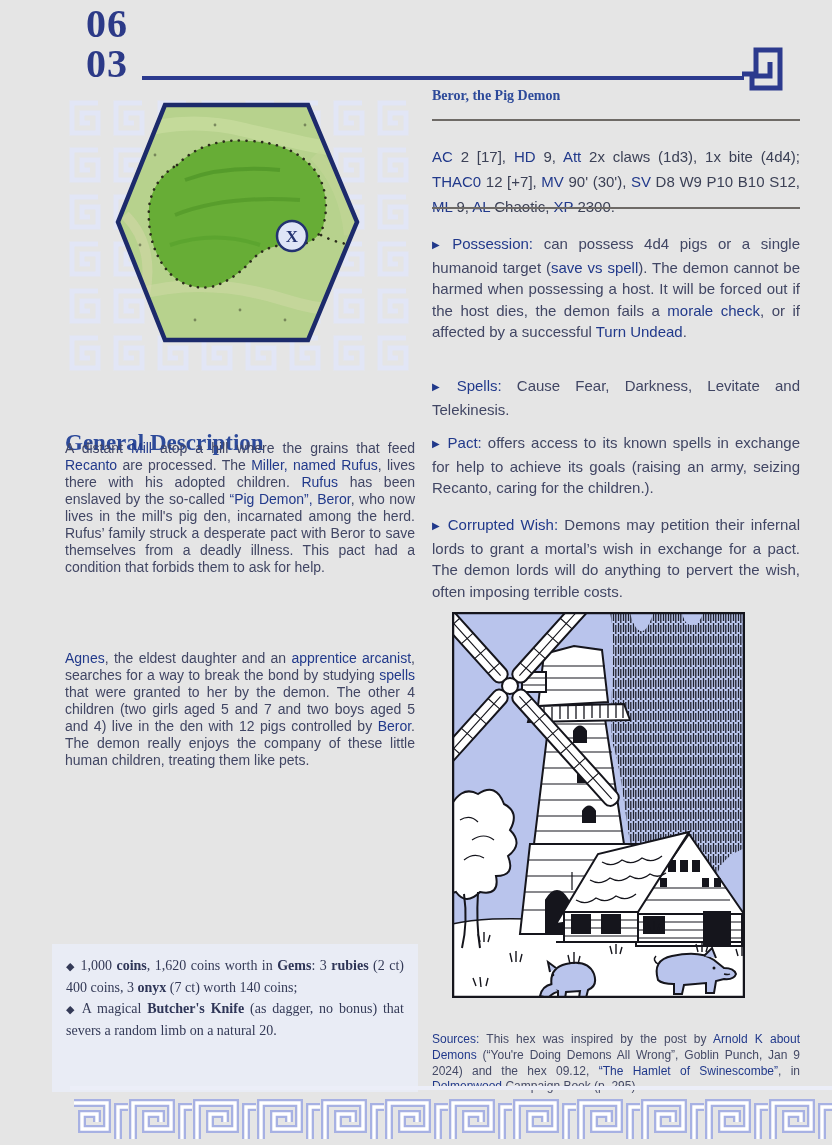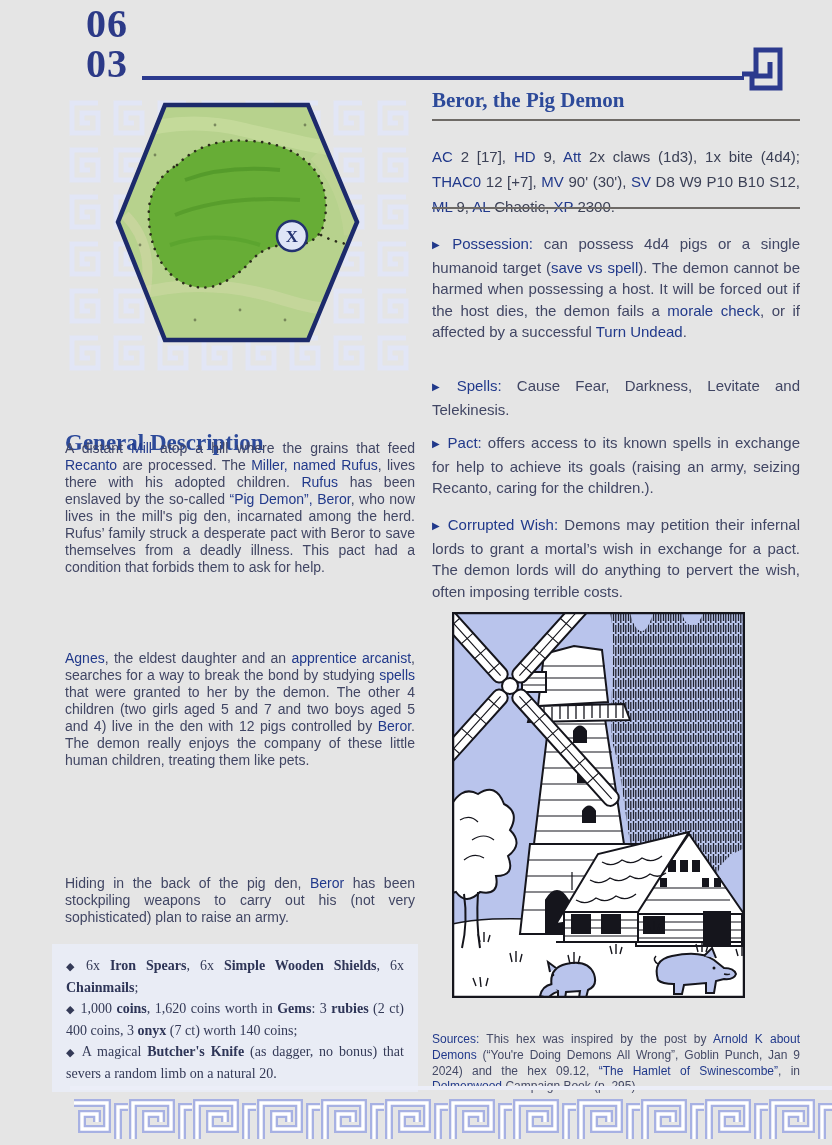--- a/index.html
+++ b/index.html
@@ -20,21 +20,21 @@
   .para b, .stat b, .ability b, .sources b{color:#21398b;font-weight:400;}
   .boxitem b{color:#2e3557;}
   
   .tbox{position:absolute;left:52px;top:944px;width:338px;height:126px;background:#e9ecf5;
         padding:11px 14px;font-family:"Liberation Serif",serif;font-size:14px;line-height:21px;
         color:#343a57;text-align:justify;overflow:hidden;}
   .boxitem{margin:0;}
   .diamond{color:#343a57;font-size:11px;margin-right:5px;}
   
   .stat-heading{position:absolute;left:432px;top:88px;font-family:"Liberation Serif",serif;
-                font-weight:700;font-size:21px;color:#2d4a9a;}
+                font-weight:700;font-size:14px;color:#2d4a9a;}
   .rule{position:absolute;left:432px;width:368px;height:2px;background:#6e6a66;}
   .stat{position:absolute;left:432px;top:129px;width:368px;font-size:15px;line-height:25px;
         text-align:justify;color:#3c4156;}
   .ability{position:absolute;left:432px;width:368px;font-size:15px;line-height:21.5px;
            text-align:justify;}
   .arrow{color:#21398b;font-size:10px;margin-right:6px;position:relative;top:-1px;}
   .sources{position:absolute;left:432px;top:1020px;width:368px;font-size:12px;line-height:15.8px;
            text-align:justify;color:#454a66;}
   
   .hexmap{position:absolute;left:65px;top:95px;}
@@ -95,24 +95,22 @@
     <g>
       <circle cx="227" cy="141" r="15" fill="#dfe5f7" stroke="#233271" stroke-width="2.5"></circle>
       <text x="227" y="147" text-anchor="middle" font-family="Liberation Serif, serif" font-weight="bold" font-size="17" fill="#233271">X</text>
     </g>
   </svg>
 
   <div class="h2" style="left:65px;top:385px;">General Description</div>
   <p class="para" style="left:65px;top:426px;"><span>A distant </span><b>Mill</b><span> atop a hill where the grains that feed </span><b>Recanto</b><span> are processed. The </span><b>Miller, named Rufus</b><span>, lives there with his adopted children. </span><b>Rufus</b><span> has been enslaved by the so-called </span><b>“Pig Demon”, Beror</b><span>, who now lives in the mill's pig den, incarnated among the herd. Rufus’ family struck a desperate pact with Beror to save themselves from a deadly illness. This pact had a condition that forbids them to ask for help.</span></p>
   <p class="para" style="left:65px;top:636px;"><b>Agnes</b><span>, the eldest daughter and an </span><b>apprentice arcanist</b><span>, searches for a way to break the bond by studying </span><b>spells</b><span> that were granted to her by the demon. The other 4 children (two girls aged 5 and 7 and two boys aged 5 and 4) live in the den with 12 pigs controlled by </span><b>Beror</b><span>. The demon really enjoys the company of these little human children, treating them like pets.</span></p>
 
-  <p class="para" style="left:65px;top:861px;"><span>Hiding in the back of the pig den, </span><b>Beror</b><span> has been stockpiling weapons to carry out his (not very sophisticated) plan to raise an army.</span></p>
 
   <div class="tbox">
-    <p class="boxitem"><span class="diamond">◆</span><span><span>6x </span><b>Iron Spears</b><span>, 6x </span><b>Simple Wooden Shields</b><span>, 6x </span><b>Chainmails</b><span>;</span></span></p>
     <p class="boxitem"><span class="diamond">◆</span><span><span>1,000 </span><b>coins</b><span>, 1,620 coins worth in </span><b>Gems</b><span>: 3 </span><b>rubies</b><span> (2 ct) 400 coins, 3 </span><b>onyx</b><span> (7 ct) worth 140 coins;</span></span></p>
     <p class="boxitem"><span class="diamond">◆</span><span><span>A magical </span><b>Butcher's Knife</b><span> (as dagger, no bonus) that severs a random limb on a natural 20.</span></span></p>
   </div>
 
   <div class="stat-heading">Beror, the Pig Demon</div>
   <div class="rule" style="top:119px;"></div>
   <p class="stat"><b>AC</b><span> 2 [17], </span><b>HD</b><span> 9, </span><b>Att</b><span> 2x claws (1d3), 1x bite (4d4); </span><b>THAC0</b><span> 12 [+7], </span><b>MV</b><span> 90' (30'), </span><b>SV</b><span> D8 W9 P10 B10 S12, </span><b>ML</b><span> 9, </span><b>AL</b><span> Chaotic, </span><b>XP</b><span> 2300.</span></p>
   <div class="rule" style="top:207px;"></div>
 
   <p class="ability" style="top:218px;"><span class="arrow">▶</span><span><b>Possession:</b><span> can possess 4d4 pigs or a single humanoid target (</span><b>save vs spell</b><span>). The demon cannot be harmed when possessing a host. It will be forced out if the host dies, the demon fails a </span><b>morale check</b><span>, or if affected by a successful </span><b>Turn Undead</b><span>.</span></span></p>

